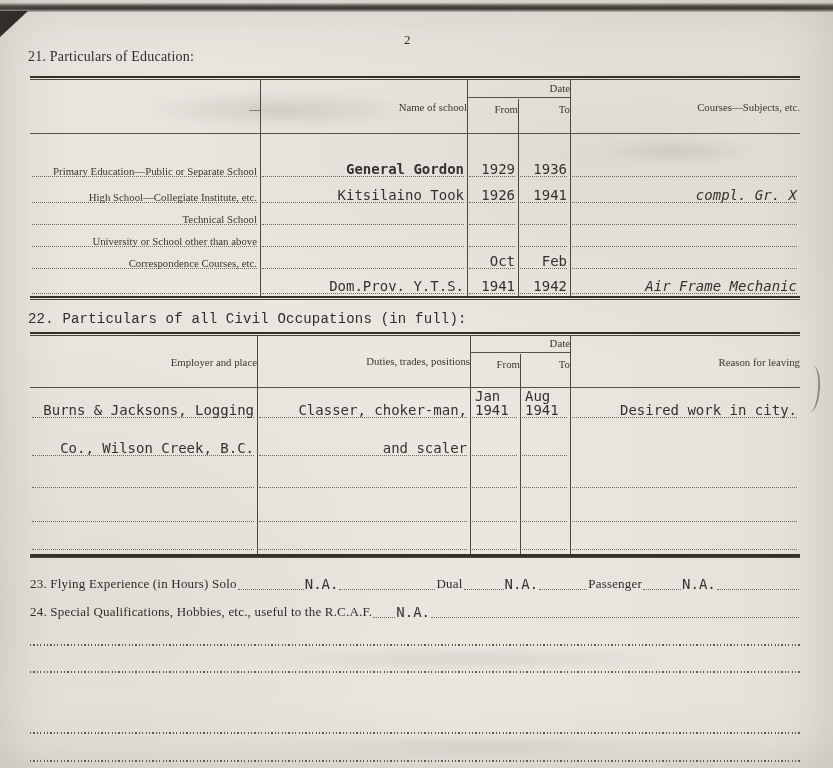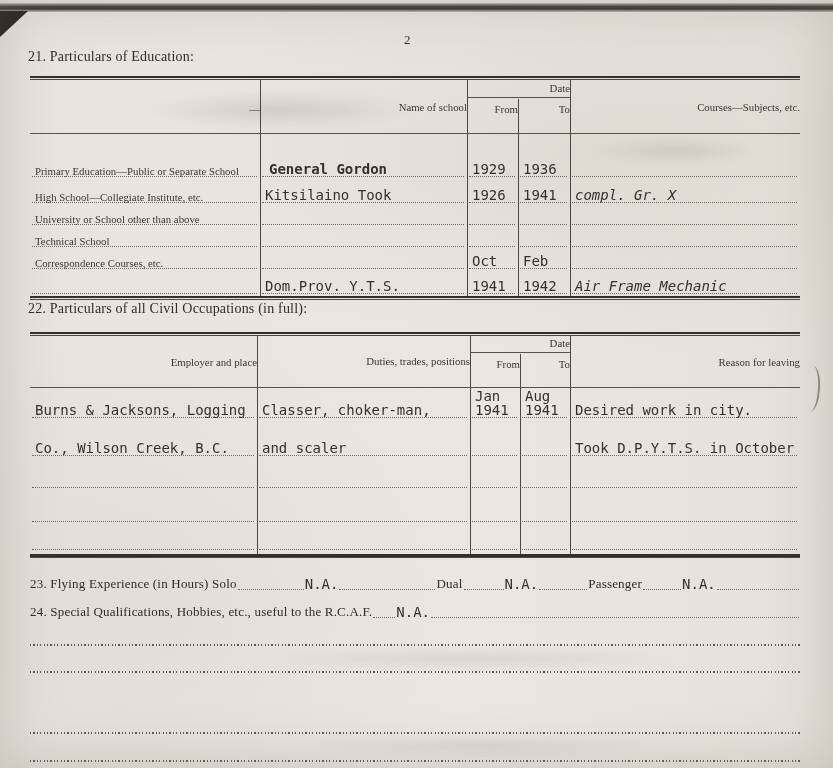--- a/index.html
+++ b/index.html
@@ -37,21 +37,21 @@
     border-top:2px solid #33302a;border-bottom:1px solid #4a463f;}
   .hrule.heavy{border-top-width:3px;}
   .thin-sep{position:absolute;left:0;right:0;height:0;border-bottom:1.2px solid #55514a;}
   .vline{position:absolute;width:0;border-left:1.2px solid #4c4841;}
   .hcell{position:absolute;text-align:right;font-size:10.8px;color:#3a362f;}
   .date-underline{position:absolute;height:0;border-bottom:1.1px solid #55514a;}
 
   .rows{position:absolute;left:0;right:0;display:flex;flex-direction:column;}
   .trow{display:flex;}
   .cell{position:relative;display:flex;align-items:flex-end;box-sizing:border-box;
-    padding:0 3px 2px 5px;overflow:hidden;}
+    padding:0 3px 2px 5px;overflow:hidden;justify-content:flex-end;}
   .cell .dots{position:absolute;left:2px;right:3px;bottom:2px;height:0;
     border-bottom:1.6px dotted #6e6a60;}
   .cell .print{position:relative;font-size:10.8px;color:#3a362f;}
   .cell .typed{position:relative;font-size:14px;}
 
   
   .ed .c1{width:230px;} .ed .c2{width:207px;} .ed .c3{width:51px;} .ed .c4{width:52px;} .ed .c5{width:230px;font-style:italic;}
   
   .oc .c1{width:227px;} .oc .c2{width:213px;} .oc .c3{width:50px;} .oc .c4{width:50px;} .oc .c5{width:230px;}
 
@@ -137,43 +137,43 @@
             <span class="typed">1941</span>
           </div>
         <div class="cell c5">
             <div class="dots"></div>
             <span class="typed">compl. Gr. X</span>
           </div>
       </div>
       <div class="trow" style="height:22px;">
         <div class="cell c1">
             <div class="dots"></div>
+            <span class="print">Technical School</span>
+          </div>
+        <div class="cell c2">
+            <div class="dots"></div>
+            <span class="typed"></span>
+          </div>
+        <div class="cell c3">
+            <div class="dots"></div>
+            <span class="typed"></span>
+          </div>
+        <div class="cell c4">
+            <div class="dots"></div>
+            <span class="typed"></span>
+          </div>
+        <div class="cell c5">
+            <div class="dots"></div>
+            <span class="typed"></span>
+          </div>
+      </div>
+      <div class="trow" style="height:22px;">
+        <div class="cell c1">
+            <div class="dots"></div>
             <span class="print">University or School other than above</span>
-          </div>
-        <div class="cell c2">
-            <div class="dots"></div>
-            <span class="typed"></span>
-          </div>
-        <div class="cell c3">
-            <div class="dots"></div>
-            <span class="typed"></span>
-          </div>
-        <div class="cell c4">
-            <div class="dots"></div>
-            <span class="typed"></span>
-          </div>
-        <div class="cell c5">
-            <div class="dots"></div>
-            <span class="typed"></span>
-          </div>
-      </div>
-      <div class="trow" style="height:22px;">
-        <div class="cell c1">
-            <div class="dots"></div>
-            <span class="print">Technical School</span>
           </div>
         <div class="cell c2">
             <div class="dots"></div>
             <span class="typed"></span>
           </div>
         <div class="cell c3">
             <div class="dots"></div>
             <span class="typed"></span>
           </div>
         <div class="cell c4">
@@ -225,21 +225,21 @@
             <span class="typed">1942</span>
           </div>
         <div class="cell c5">
             <div class="dots"></div>
             <span class="typed">Air Frame Mechanic</span>
           </div>
       </div>
     </div>
   </div>
 
-  <div class="sec-heading" style="left:28px;top:301px;">22. Particulars of all Civil Occupations (in full):</div>
+  <div class="sec-heading" style="left:28px;top:311px;font-family:Liberation Mono, monospace;">22. Particulars of all Civil Occupations (in full):</div>
 
   <div class="ftable oc" style="top:332px;height:226px;">
     <div class="hrule" style="top:0;"></div>
     <div class="hrule heavy" style="bottom:0;"></div>
     <div class="vline" style="left:227px;top:4px;bottom:4px;"></div>
     <div class="vline" style="left:440px;top:4px;bottom:4px;"></div>
     <div class="vline" style="left:490px;top:22px;bottom:4px;"></div>
     <div class="vline" style="left:540px;top:4px;bottom:4px;"></div>
     <div class="thin-sep" style="top:55px;"></div>
     <div class="date-underline" style="left:440px;width:100px;top:20px;"></div>
@@ -283,24 +283,20 @@
             <div class="dots"></div>
             <span class="typed">and scaler</span>
           </div>
         <div class="cell c3">
             <div class="dots"></div>
             <span class="typed"></span>
           </div>
         <div class="cell c4">
             <div class="dots"></div>
             <span class="typed"></span>
-          </div>
-        <div class="cell c5">
-            <div class="dots"></div>
-            <span class="typed">Took D.P.Y.T.S. in October</span>
           </div>
       </div>
       <div class="trow" style="height:32px;">
         <div class="cell c1">
             <div class="dots"></div>
             <span class="typed"></span>
           </div>
         <div class="cell c2">
             <div class="dots"></div>
             <span class="typed"></span>

